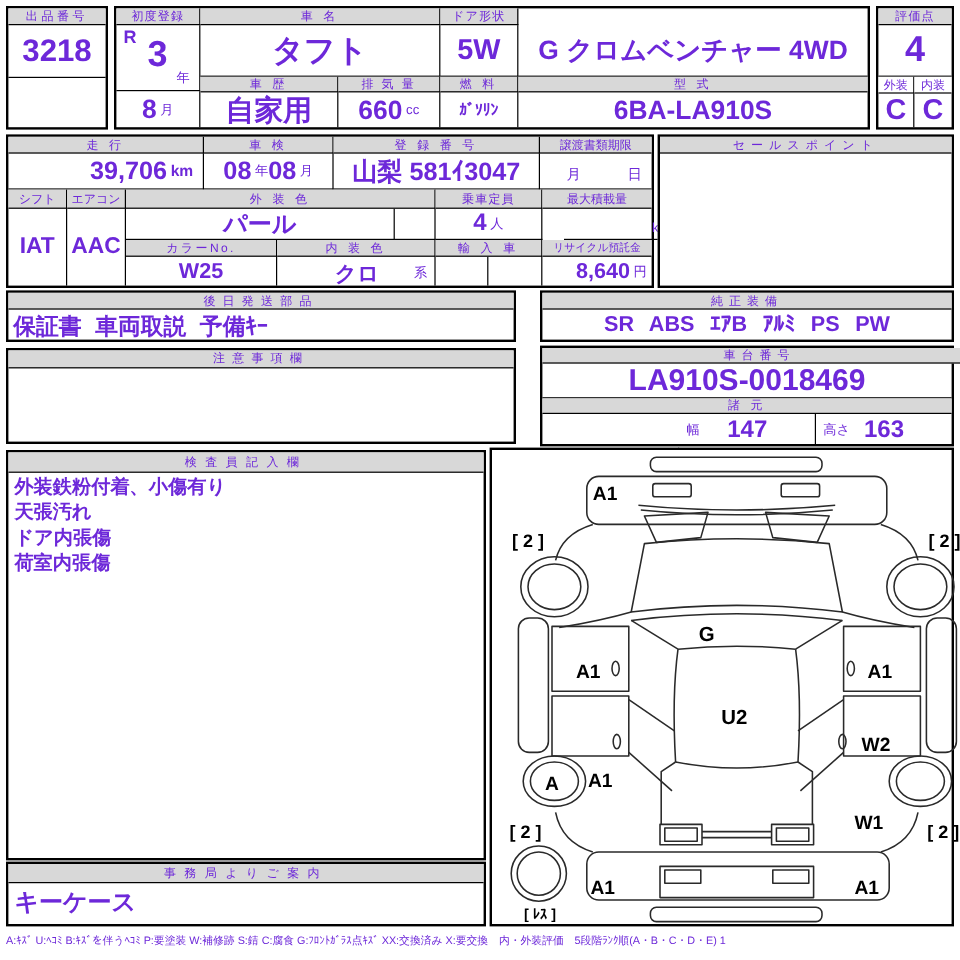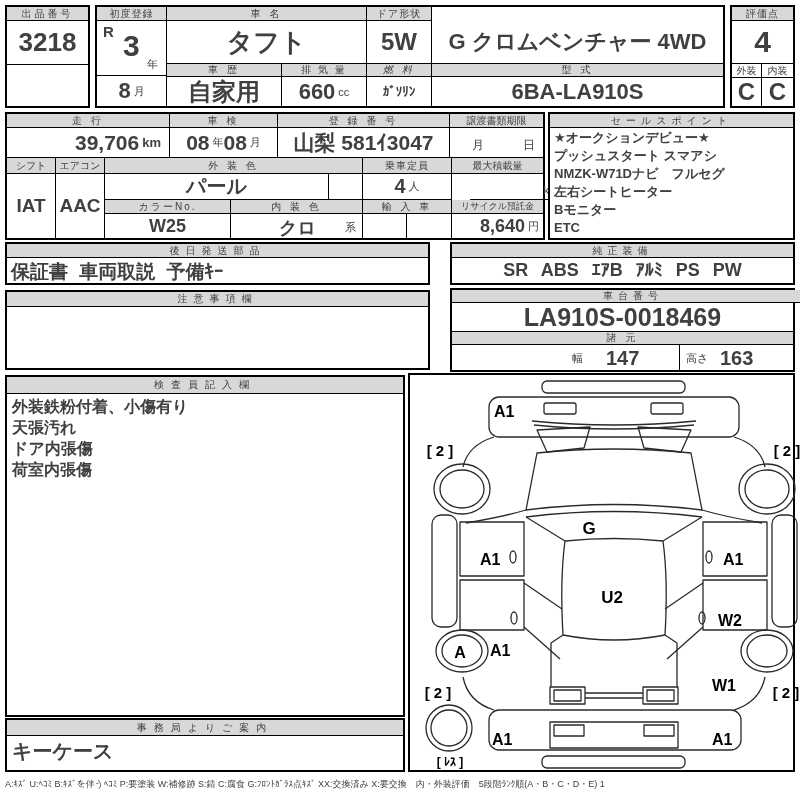--- a/index.html
+++ b/index.html
@@ -1,16 +1,16 @@
 <!DOCTYPE html>
 <html><head>
 <meta charset="utf-8">
 <style>
   html,body{margin:0;padding:0;background:#fff;}
-  .sheet{position:relative;width:800px;height:800px;background:#fff;color:#404040;
+  .sheet{position:relative;width:800px;height:800px;background:#fff;color:#6d28d9;
          font-family:"Liberation Sans","DejaVu Sans",sans-serif;overflow:hidden;}
   .box{position:absolute;border:2px solid #000;background:#fff;box-sizing:border-box;}
   .cell{position:absolute;box-sizing:border-box;overflow:hidden;}
   .hdr{background:#d8d8d8;font-size:10px;letter-spacing:3px;display:flex;align-items:center;justify-content:center;white-space:nowrap;}
   .hdrw{background:#fff;font-size:10px;display:flex;align-items:center;justify-content:center;}
   .br{border-right:1px solid #000;}
   .bb{border-bottom:1px solid #000;}
   .cen{display:flex;align-items:center;justify-content:center;}
   .right{display:flex;align-items:center;justify-content:flex-end;}
   .b{font-weight:bold;}
@@ -48,21 +48,21 @@
       <span class="b" style="font-size:22px;">8</span>
       <span class="unit">月</span>
     </div>
 
     <div class="cell cen br bb b" style="left:70px;top:14px;width:200px;height:43px;font-size:26px;">タフト</div>
     <div class="cell cen br bb b" style="left:270px;top:14px;width:65px;height:43px;font-size:24px;">5W</div>
     <div class="cell cen bb b" style="left:335px;top:14px;width:291px;height:43px;font-size:22px;white-space:nowrap;">G クロムベンチャー 4WD</div>
 
     <div class="cell hdr br bb" style="left:70px;top:57px;width:115px;height:13px;">車 歴</div>
     <div class="cell hdr br bb" style="left:185px;top:57px;width:85px;height:13px;letter-spacing:2px;">排 気 量</div>
-    <div class="cell hdr br bb" style="left:270px;top:57px;width:65px;height:13px;font-style:italic;">燃 料</div>
+    <div class="cell hdr br bb" style="left:270px;top:57px;width:65px;height:13px;">燃 料</div>
     <div class="cell hdr bb" style="left:335px;top:57px;width:291px;height:13px;">型 式</div>
 
     <div class="cell cen br b" style="left:70px;top:70px;width:115px;height:29px;font-size:24px;">自家用</div>
     <div class="cell cen br" style="left:185px;top:70px;width:85px;height:29px;">
       <span class="b" style="font-size:22px;">660</span>
       <span class="unit">cc</span>
     </div>
     <div class="cell cen br b" style="left:270px;top:70px;width:65px;height:29px;font-size:13px;">ｶﾞｿﾘﾝ</div>
     <div class="cell cen b" style="left:335px;top:70px;width:291px;height:29px;font-size:22px;">6BA-LA910S</div>
   </div>
@@ -129,28 +129,20 @@
     <div class="cell br" style="left:356px;top:100px;width:44px;height:24px;"></div>
     <div class="cell br" style="left:400px;top:100px;width:45px;height:24px;"></div>
     <div class="cell right" style="left:445px;top:100px;width:91px;height:24px;padding-right:4px;">
       <span class="b" style="font-size:18px;">8,640</span>
       <span class="unit">円</span>
     </div>
   </div>
 
   <div class="box" style="left:548px;top:112px;width:247px;height:128px;">
     <div class="cell hdr bb" style="left:0;top:0;width:243px;height:14px;letter-spacing:5px;">セールスポイント</div>
-    <div class="cell" style="left:0;top:15px;width:243px;height:109px;">
-      <div class="saleline">★オークションデビュー★</div>
-      <div class="saleline">プッシュスタート スマアシ</div>
-      <div class="saleline">NMZK-W71Dナビ　フルセグ</div>
-      <div class="saleline">左右シートヒーター</div>
-      <div class="saleline">Bモニター</div>
-      <div class="saleline">ETC</div>
-    </div>
   </div>
 
   <div class="box" style="left:5px;top:242px;width:425px;height:43px;">
     <div class="cell hdr bb" style="left:0;top:0;width:421px;height:14px;letter-spacing:6px;">後日発送部品</div>
     <div class="cell b" style="left:0;top:14px;width:421px;height:25px;font-size:19px;padding:1px 4px;word-spacing:6px;white-space:nowrap;">保証書 車両取説 予備ｷｰ</div>
   </div>
 
   <div class="box" style="left:450px;top:242px;width:345px;height:43px;">
     <div class="cell hdr bb" style="left:0;top:0;width:341px;height:14px;letter-spacing:5px;">純正装備</div>
     <div class="cell cen b" style="left:0;top:14px;width:341px;height:25px;font-size:18px;word-spacing:8px;white-space:nowrap;border-radius:12px;">SR ABS ｴｱB ｱﾙﾐ PS PW</div>

